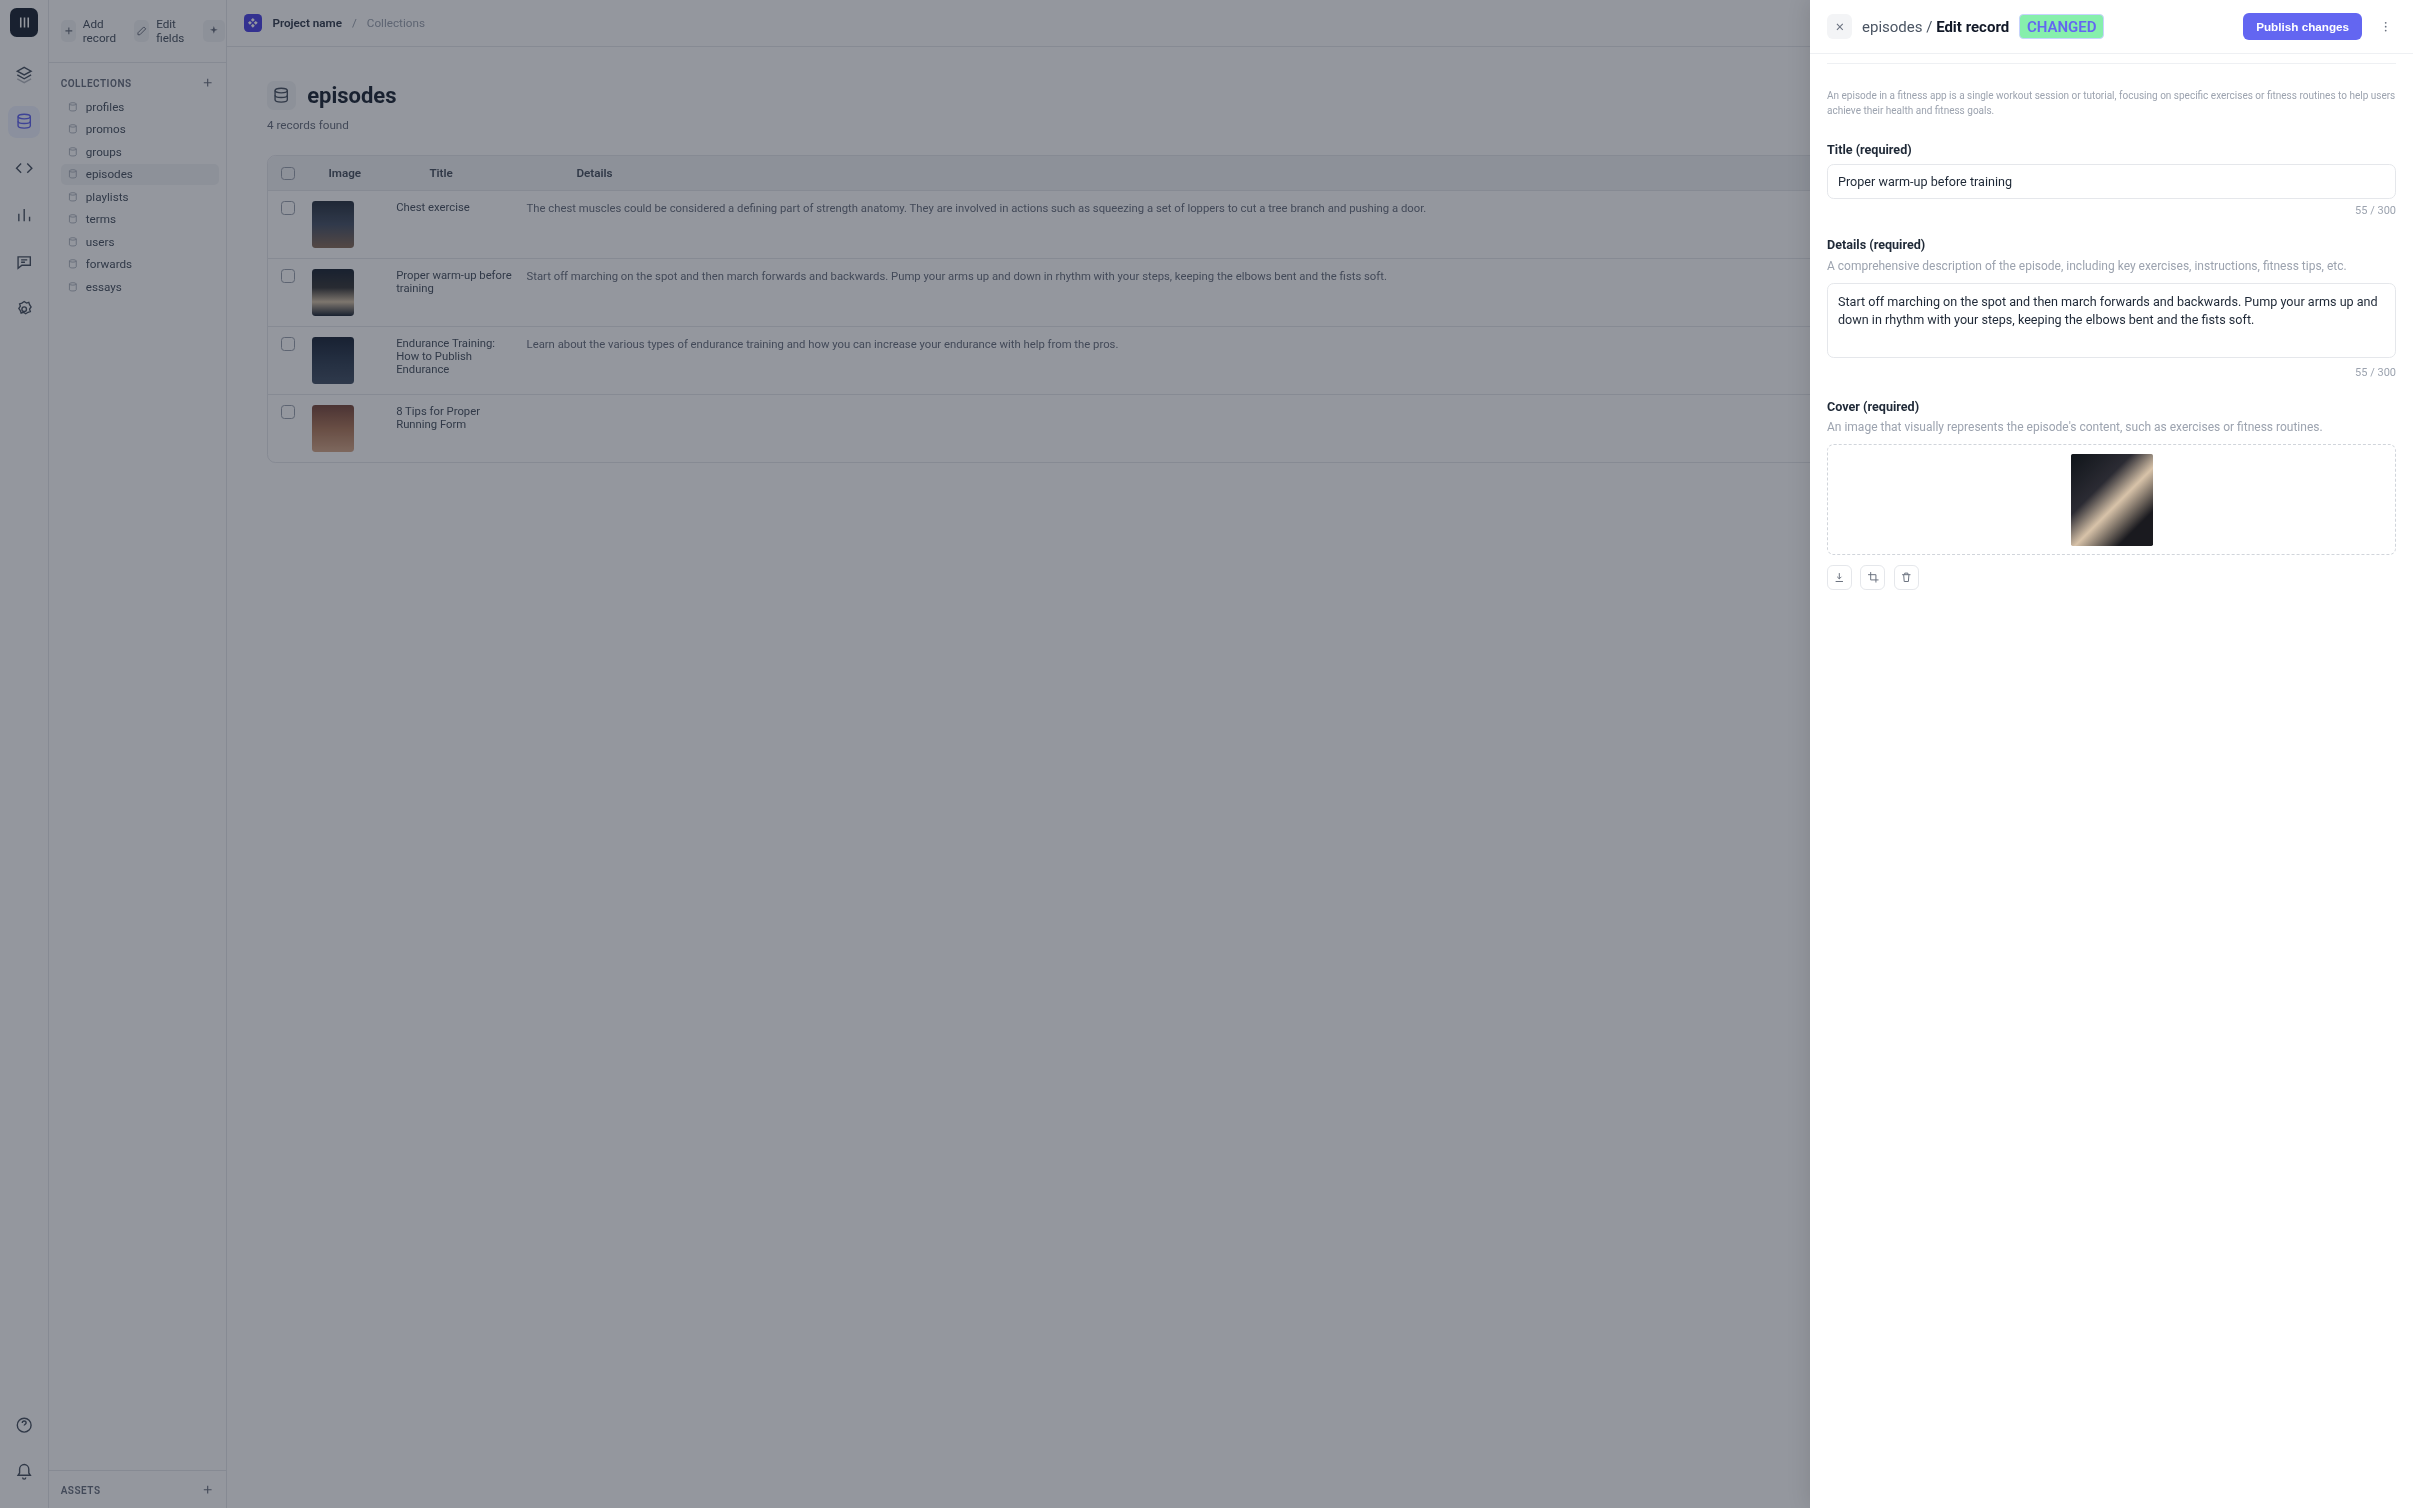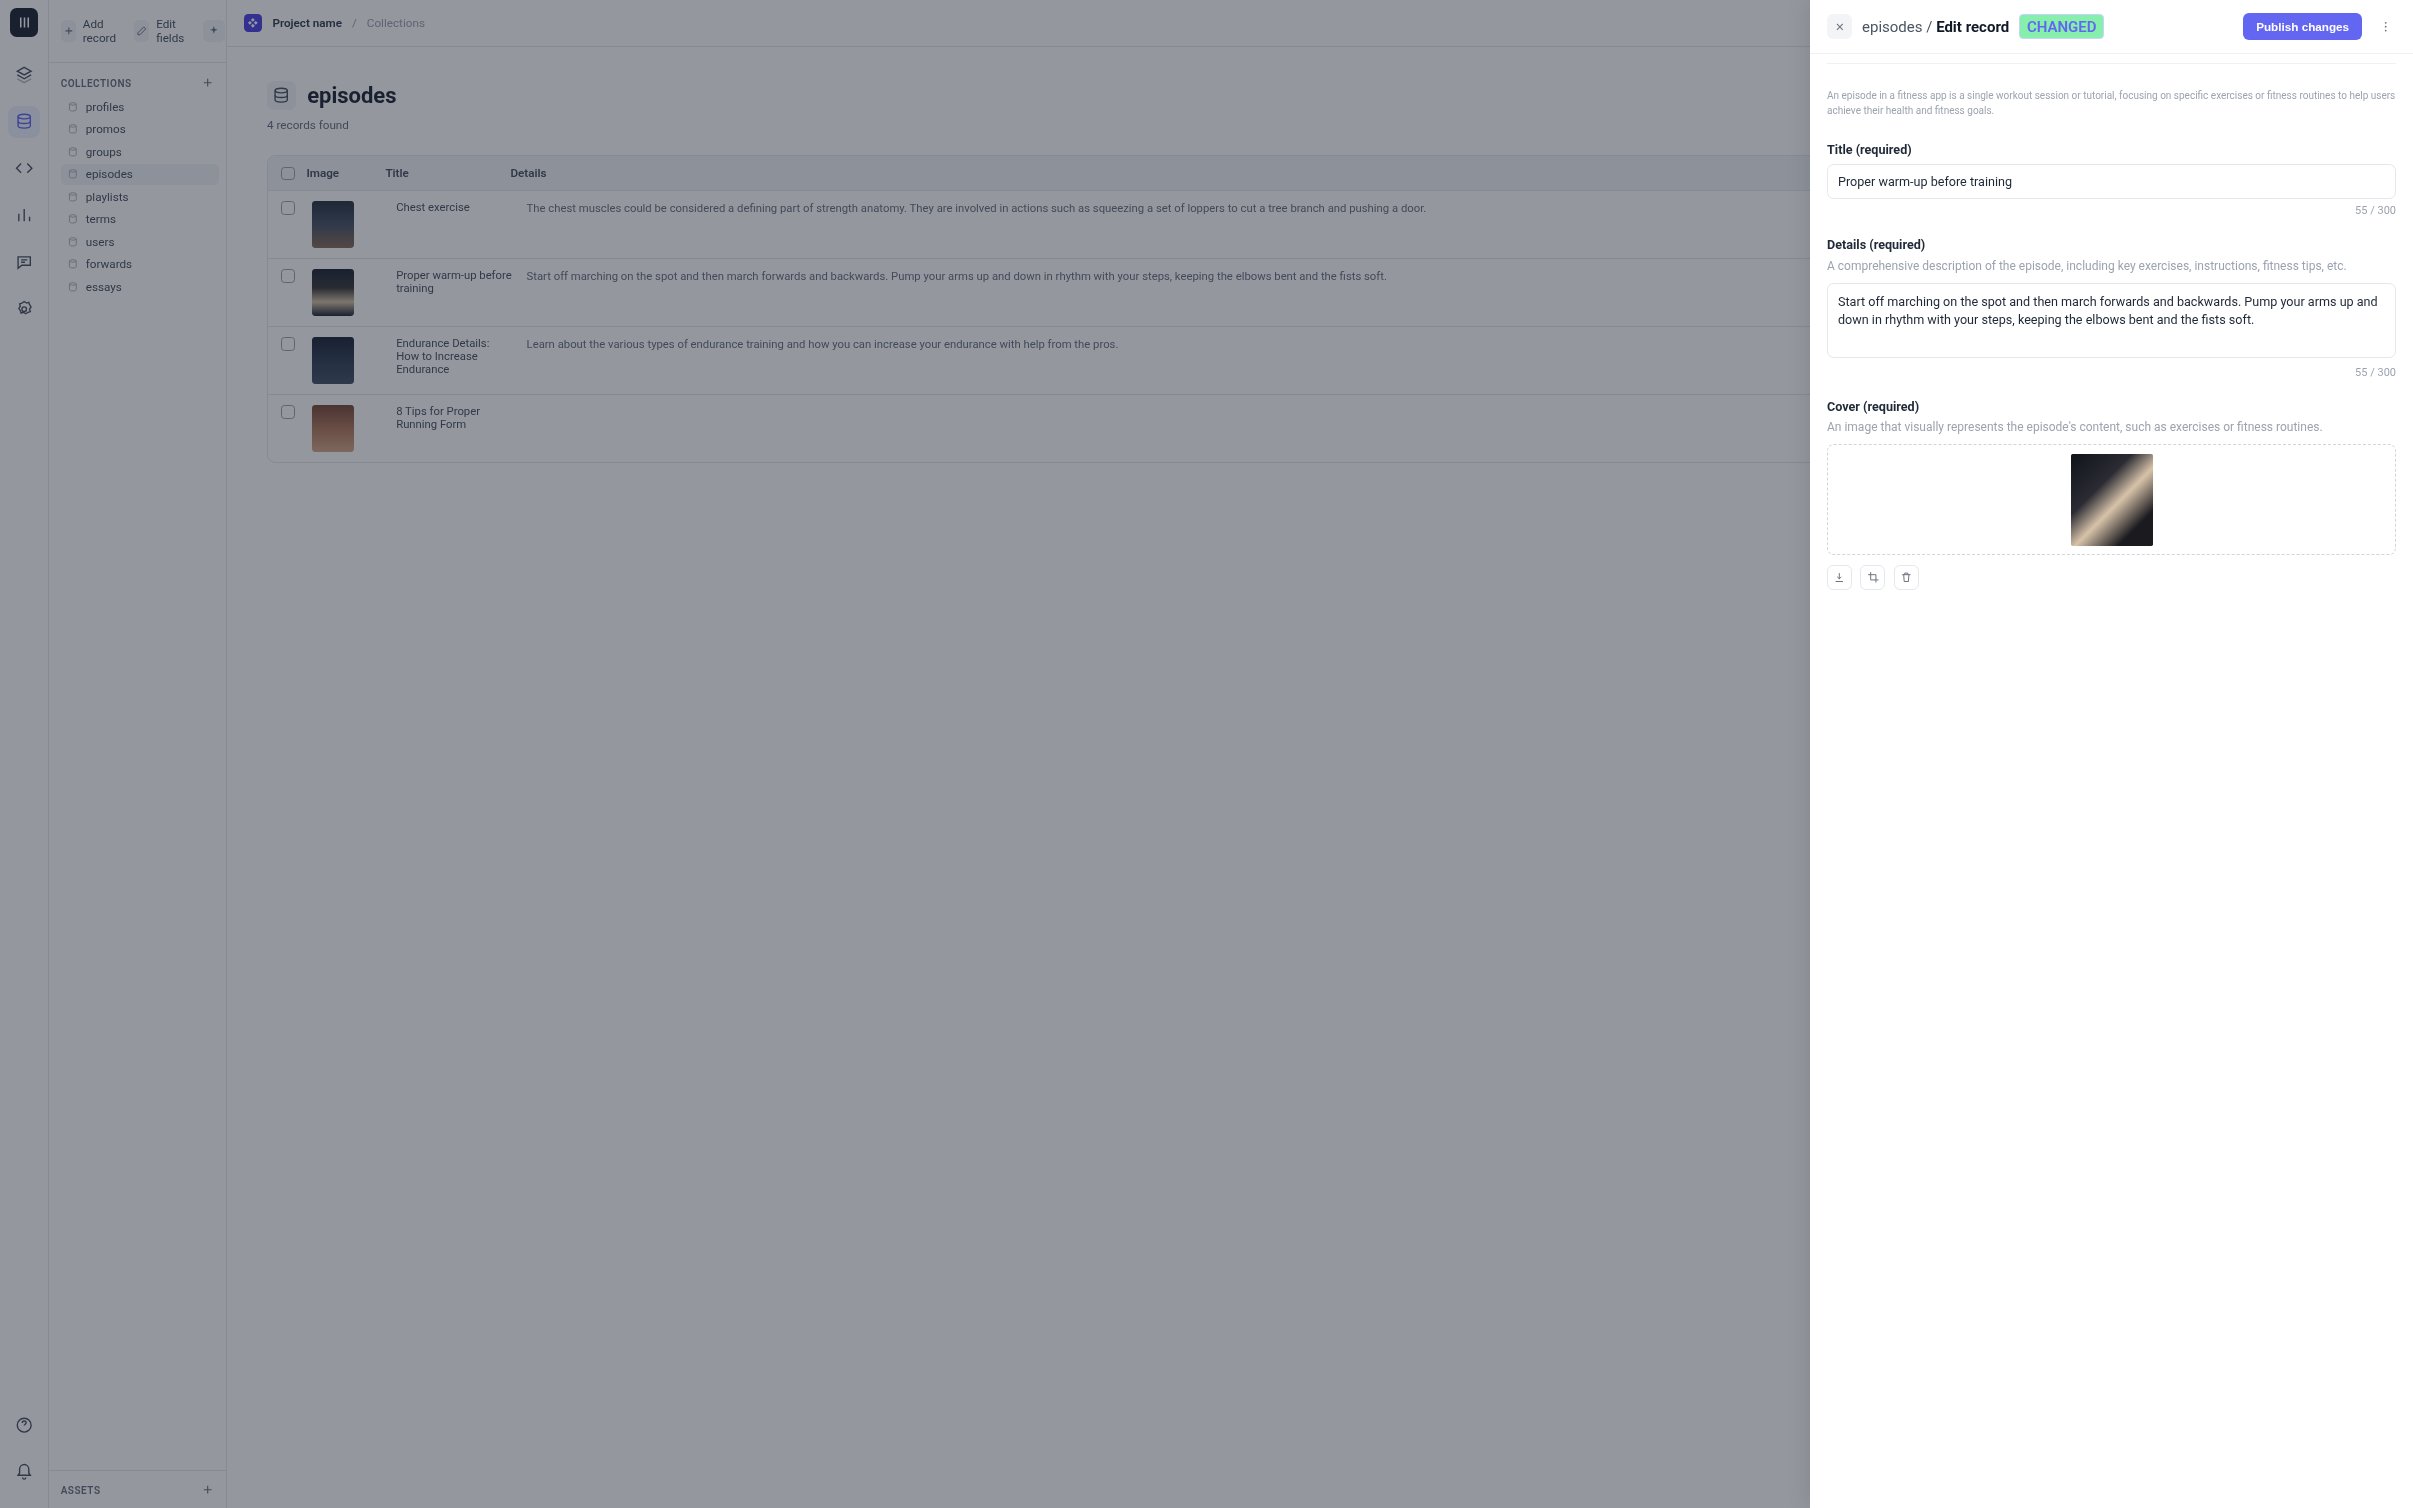--- a/index.html
+++ b/index.html
@@ -34,21 +34,21 @@
 .bc-logo { width: 18.4px; height: 18.4px; background: #4f46e5; border-radius: 4.2px; display: flex; align-items: center; justify-content: center; color: #fff; }
 .bc-project { font-weight: 600; color: #374151; margin-left: 5px; }
 .bc-sep { color: #9ca3af; margin: 0 5px; }
 .bc-current { color: #9ca3af; }
 .content { padding: 34px 40px; overflow: auto; flex: 1; }
 .page-title-row { display: flex; align-items: center; gap: 11.7px; margin-bottom: 8.4px; }
 .page-title-icon { width: 28.5px; height: 28.5px; background: #f3f4f6; border-radius: 6.7px; display: flex; align-items: center; justify-content: center; color: #4b5563; }
 .page-title { font-size: 22px; font-weight: 700; color: #1f2937; }
 .records-count { color: #6b7280; margin-bottom: 23.5px; }
 .table { border: 0.8px solid #e5e7eb; border-radius: 8.4px; overflow: hidden; }
-.thead { display: flex; align-items: flex-end; background: #f3f4f6; padding: 10px 13.4px; gap: 8px; font-weight: 600; color: #4b5563; }
+.thead { display: flex; align-items: flex-end; background: #f3f4f6; padding: 10px 13.4px; gap: 30px; font-weight: 600; color: #4b5563; }
 .th-chk { width: 17px; }
 .th-img { width: 71px; }
 .th-title { width: 117px; }
 .th-details { flex: 1; }
 .trow { display: flex; align-items: flex-start; padding: 10px 13.4px; gap: 13.4px; border-top: 0.8px solid #e5e7eb; }
 .chk { width: 13.4px; height: 13.4px; border: 1.3px solid #9ca3af; border-radius: 3.4px; }
 .thumb { width: 42px; height: 47px; background: #374151; border-radius: 3.4px; background-size: cover; }
 .row-title { width: 117px; color: #4b5563; font-size: 11.3px; }
 .row-details { flex: 1; color: #6b7280; font-size: 11.3px; line-height: 1.35; }
 
@@ -324,21 +324,21 @@
           <div class="row-title">Proper warm-up before training</div>
           <div class="row-details">Start off marching on the spot and then march forwards and backwards. Pump your arms up and down in rhythm with your steps, keeping the elbows bent and the fists soft.</div>
         </div>
         <div class="trow">
           <div class="th-chk">
               <div class="chk"></div>
             </div>
           <div class="th-img">
               <div class="thumb" style="background:linear-gradient(180deg,#1e293b 0%,#334155 50%,#475569 100%);"></div>
             </div>
-          <div class="row-title">Endurance Details: How to Increase Endurance</div>
+          <div class="row-title">Endurance Training: How to Publish Endurance</div>
           <div class="row-details">Learn about the various types of endurance training and how you can increase your endurance with help from the pros.</div>
         </div>
         <div class="trow">
           <div class="th-chk">
               <div class="chk"></div>
             </div>
           <div class="th-img">
               <div class="thumb" style="background:linear-gradient(180deg,#7a4a3e 0%,#b07a5c 50%,#d6a98a 100%);"></div>
             </div>
           <div class="row-title">8 Tips for Proper Running Form</div>

